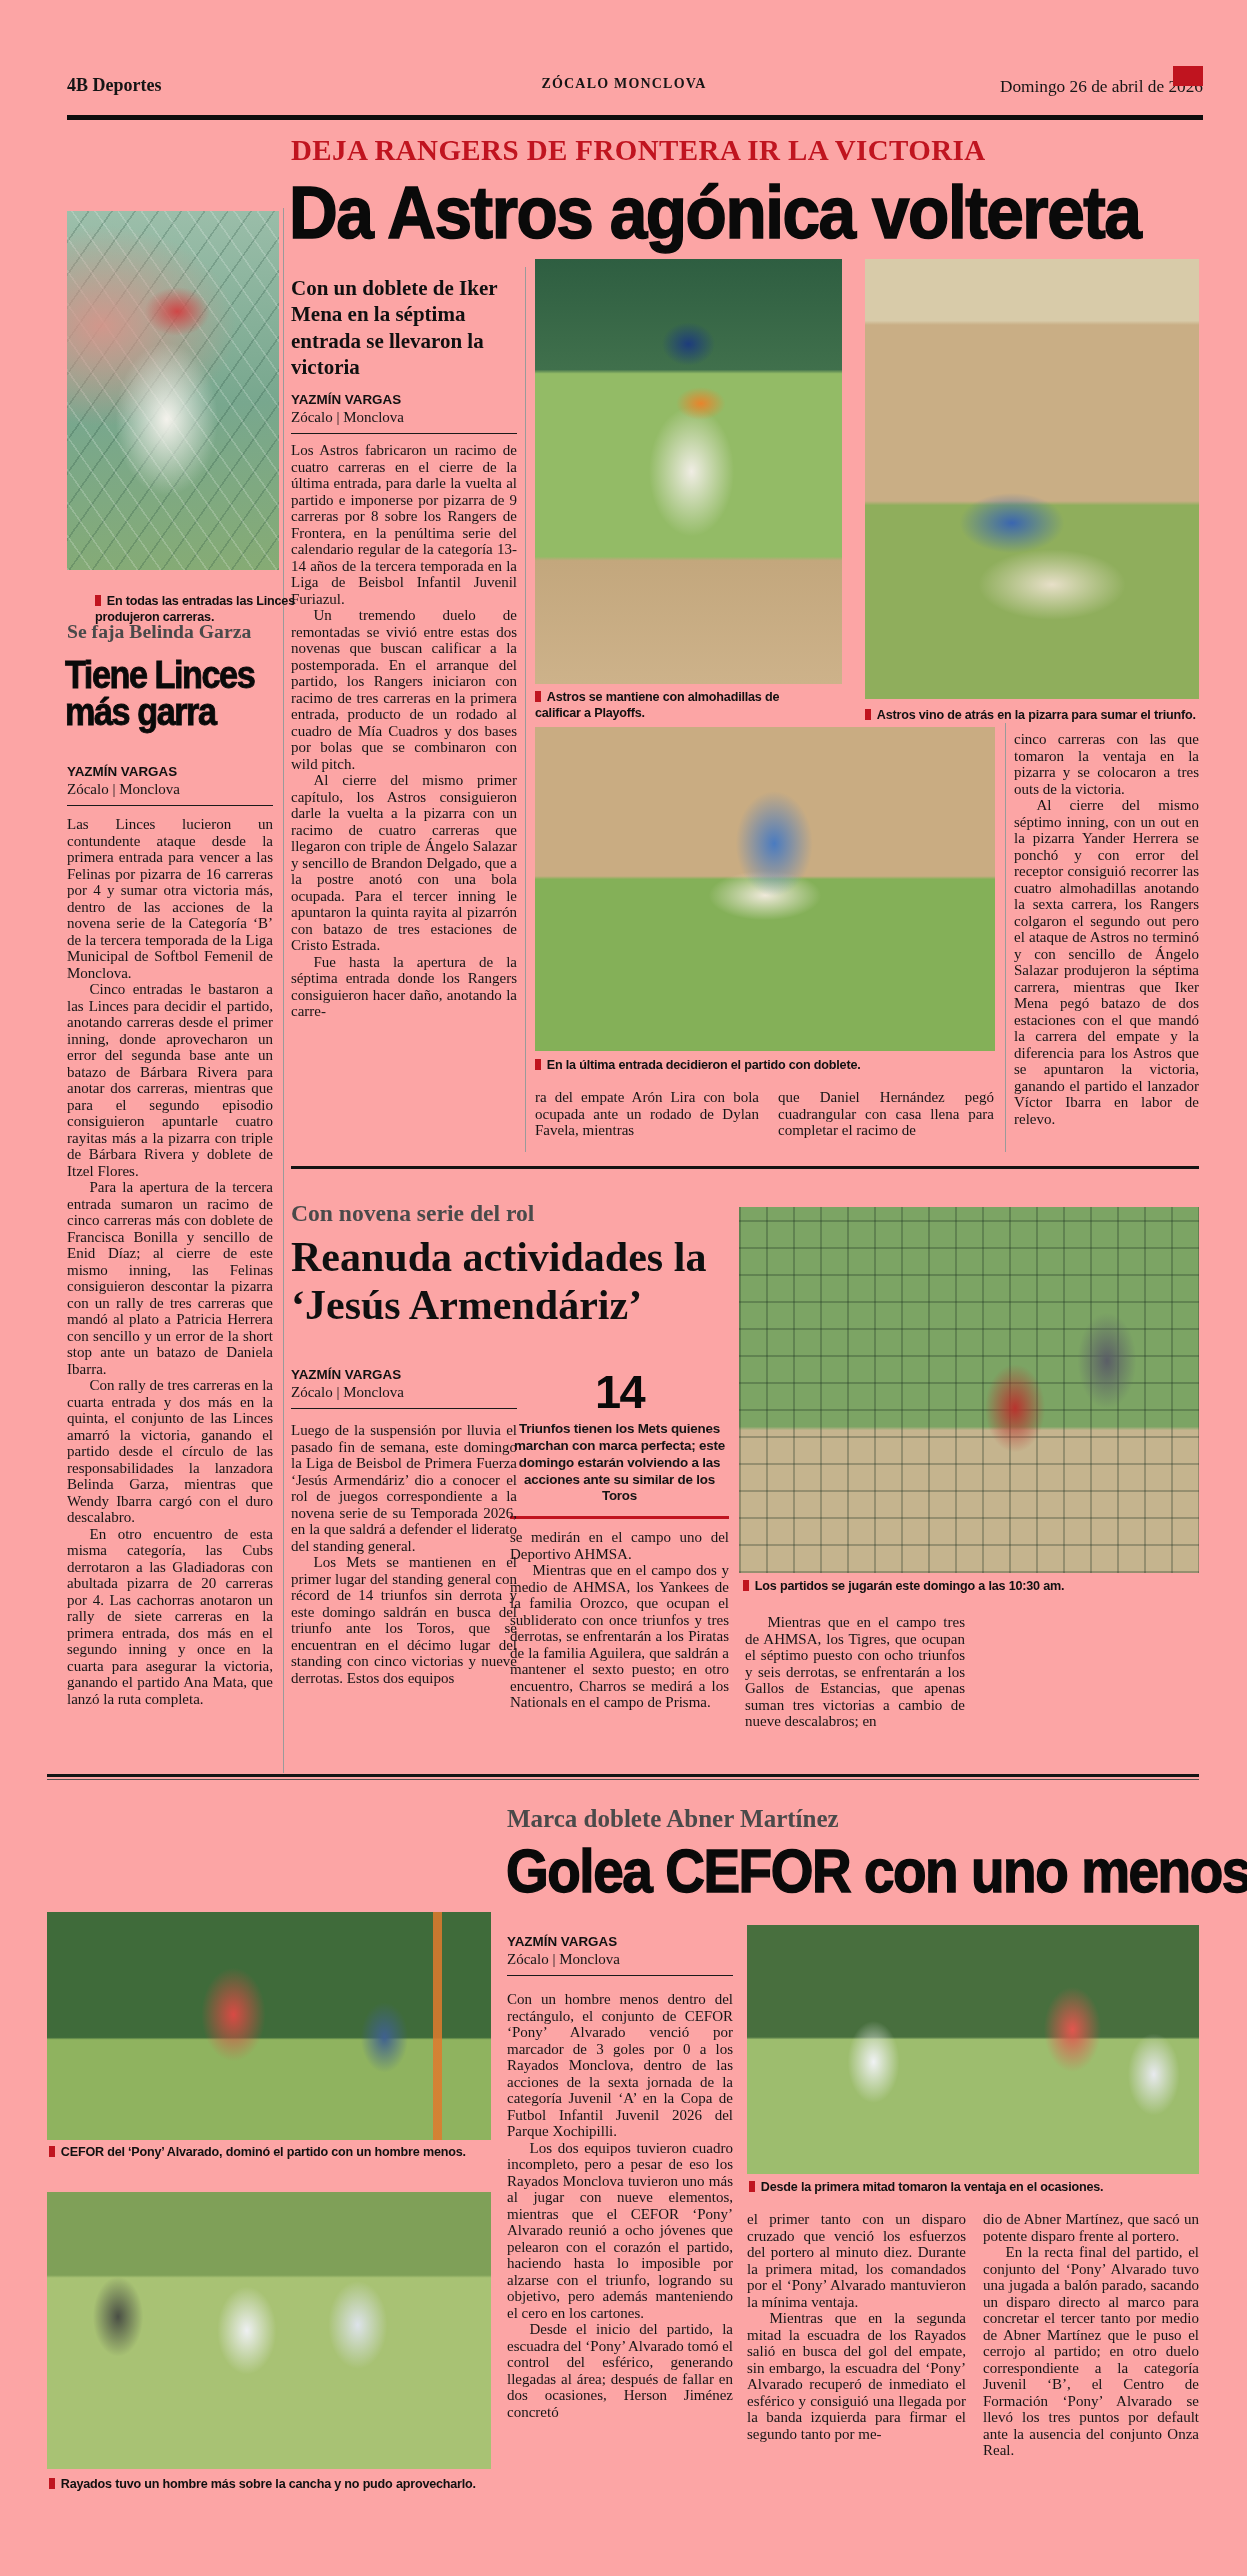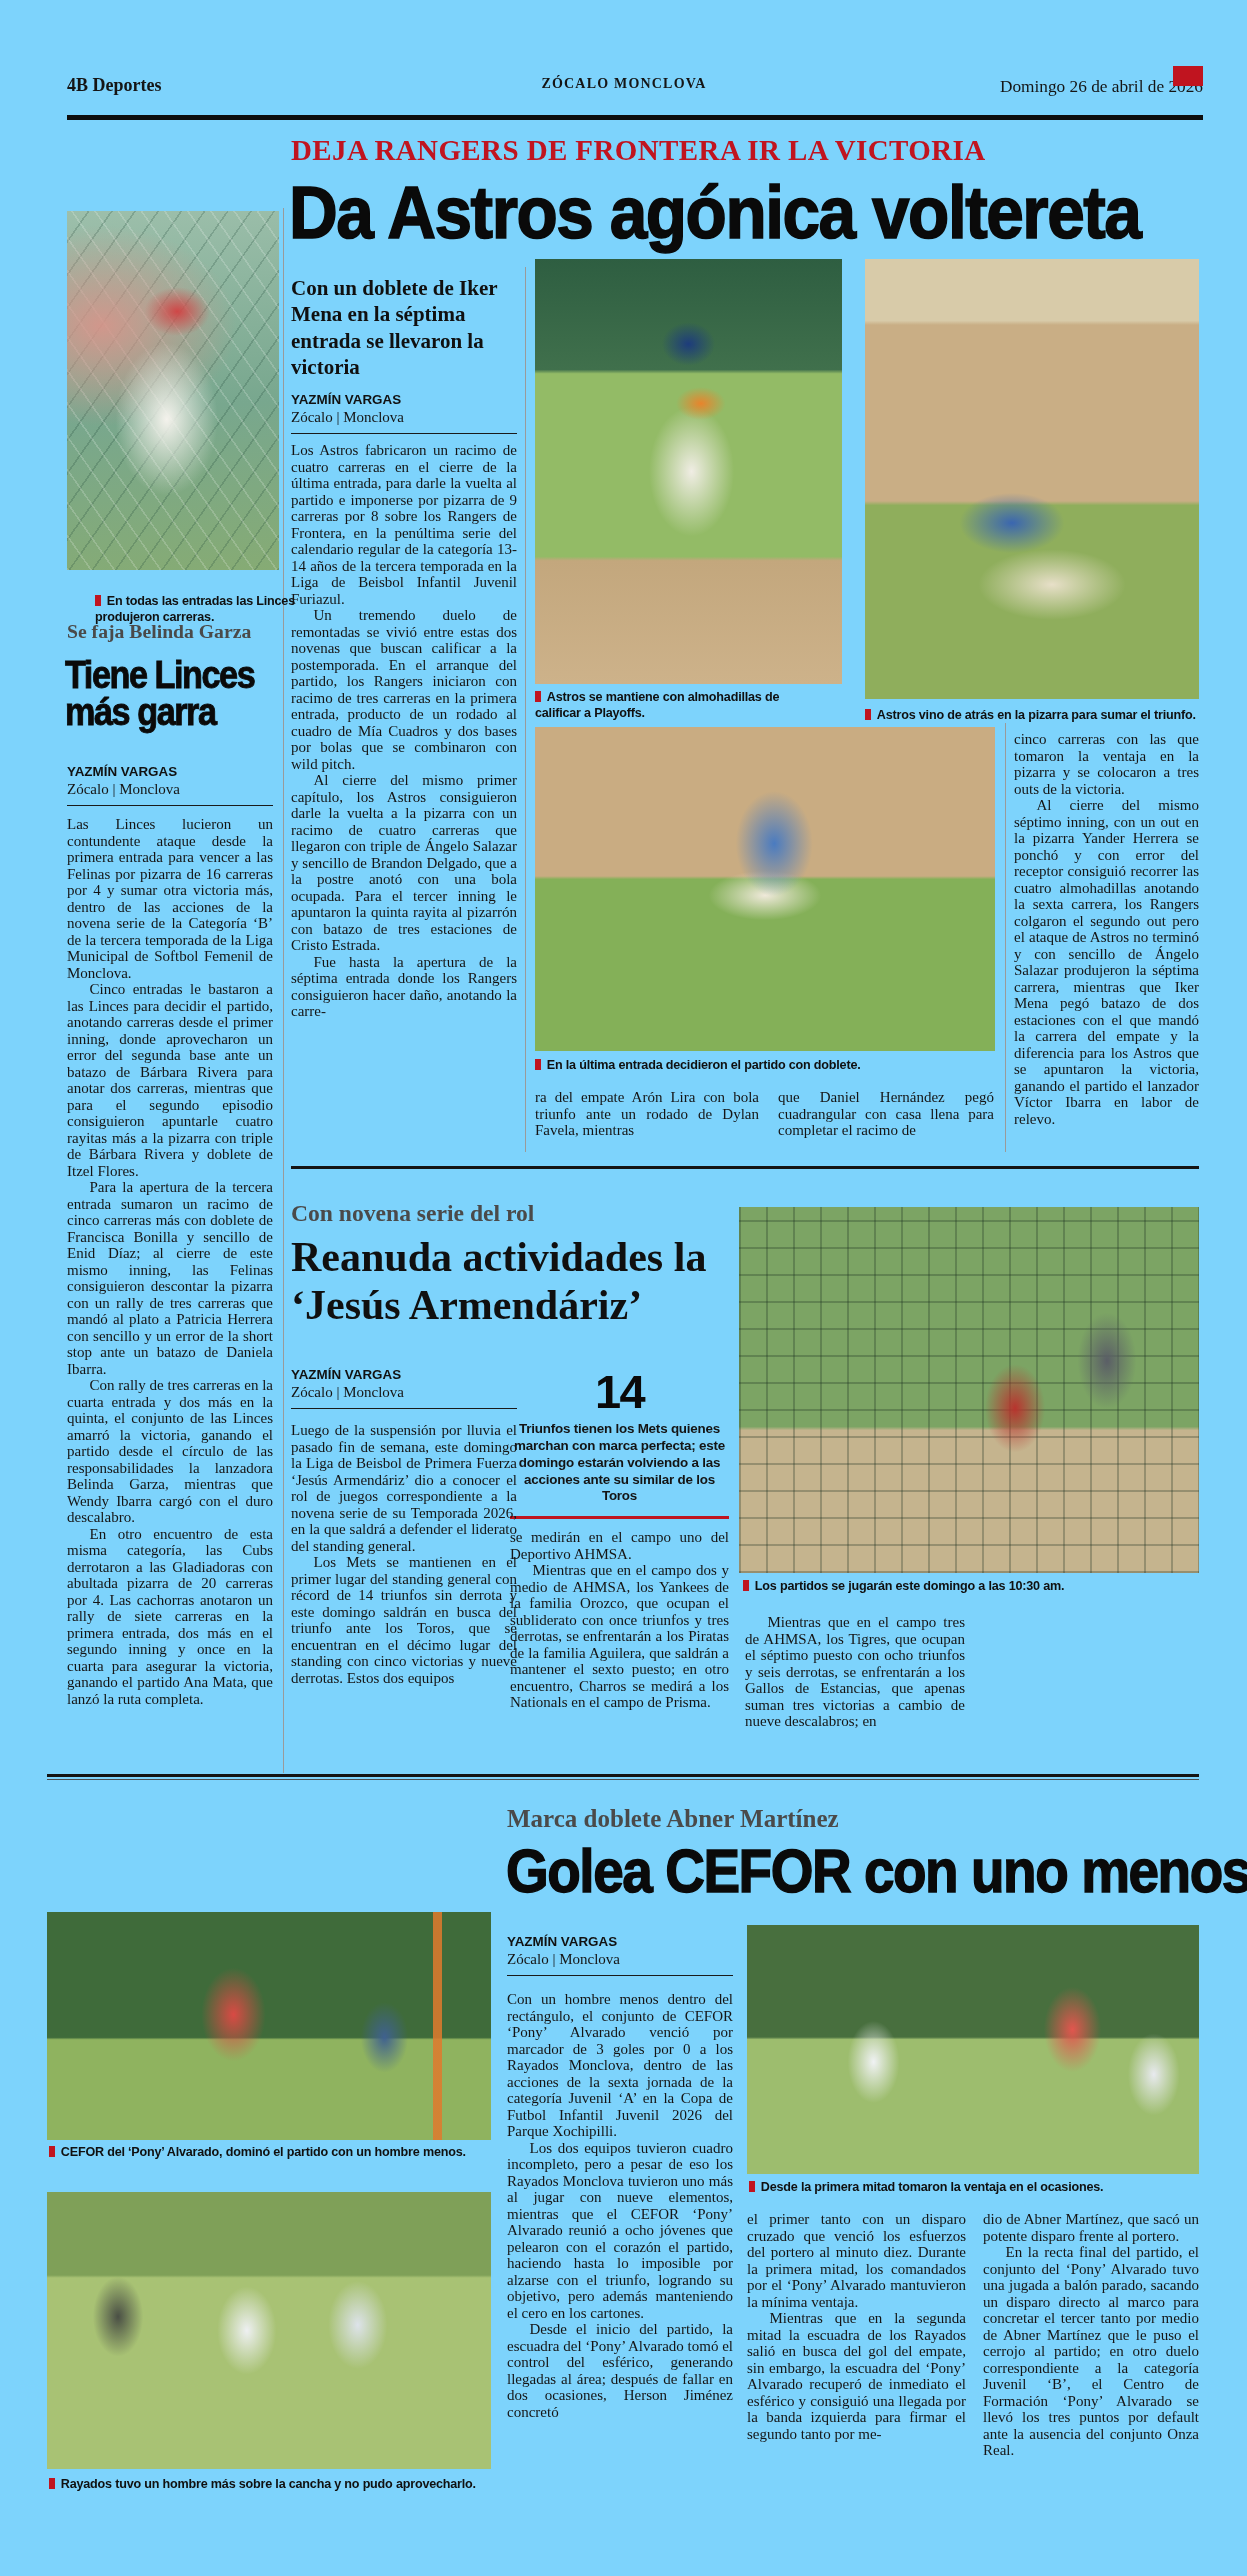--- a/index.html
+++ b/index.html
@@ -1,16 +1,16 @@
 <!DOCTYPE html>
 <html lang="es" style="--accent: #c0141f;font-size:12.6px"><head>
 <meta charset="utf-8">
 <style>
   html,body{margin:0;padding:0;background:#e8e8e8;}
-  #page{position:relative;width:1248px;height:2576px;background:#7dd3fc;margin:0 auto;
+  #page{position:relative;width:1248px;height:2576px;background:#fca5a5;margin:0 auto;
         font-family:"Liberation Serif",serif;color:#151515;overflow:hidden;}
   .abs{position:absolute;}
   
   .hdr-label{font-size:18px;font-weight:bold;}
   .hdr-mast{font-size:14px;font-weight:bold;letter-spacing:1.2px;text-align:center;}
   .hdr-date{font-size:17.3px;text-align:right;}
   .hdr-rule{background:#0e0e0e;height:4.7px;}
   .corner-box{background:var(--accent);}
   
   .kicker-red{font-weight:bold;color:var(--accent);font-size:29px;letter-spacing:0.4px;}
@@ -124,21 +124,21 @@
   <div class="abs ph ph-pitcher" style="left:535px;top:259px;width:307px;height:425px;"></div>
   <div class="abs cap" style="left:535px;top:690px;width:291px;"><span class="cmark"></span><span>Astros se mantiene con almohadillas de calificar a Playoffs.</span></div>
 
   <div class="abs ph ph-slide" style="left:865px;top:259px;width:334px;height:440px;"></div>
   <div class="abs cap" style="left:865px;top:708px;width:338px;"><span class="cmark"></span><span>Astros vino de atrás en la pizarra para sumar el triunfo.</span></div>
 
   <div class="abs ph ph-double" style="left:535px;top:727px;width:460px;height:324px;"></div>
   <div class="abs cap" style="left:535px;top:1058px;width:456px;"><span class="cmark"></span><span>En la última entrada decidieron el partido con doblete.</span></div>
 
   <div class="abs copy" style="left:535px;top:1089px;width:224px;height:55px;">
-      <p>ra del empate Arón Lira con bola triunfo ante un rodado de Dylan Favela, mientras</p>
+      <p>ra del empate Arón Lira con bola ocupada ante un rodado de Dylan Favela, mientras</p>
     </div>
   <div class="abs copy" style="left:778px;top:1089px;width:216px;height:55px;">
       <p>que Daniel Hernández pegó cuadrangular con casa llena para completar el racimo de</p>
     </div>
 
   <div class="abs copy" style="left:1014px;top:731px;width:185px;height:421px;">
       <p>cinco carreras con las que tomaron la ventaja en la pizarra y se colocaron a tres outs de la victoria.</p>
       <p>Al cierre del mismo séptimo inning, con un out en la pizarra Yander Herrera se ponchó y con error del receptor consiguió recorrer las cuatro almohadillas anotando la sexta carrera, los Rangers colgaron el segundo out pero el ataque de Astros no terminó y con sencillo de Ángelo Salazar produjeron la séptima carrera, mientras que Iker Mena pegó batazo de dos estaciones con el que mandó la carrera del empate y la diferencia para los Astros que se apuntaron la victoria, ganando el partido el lanzador Víctor Ibarra en labor de relevo.</p>
     </div>
 

